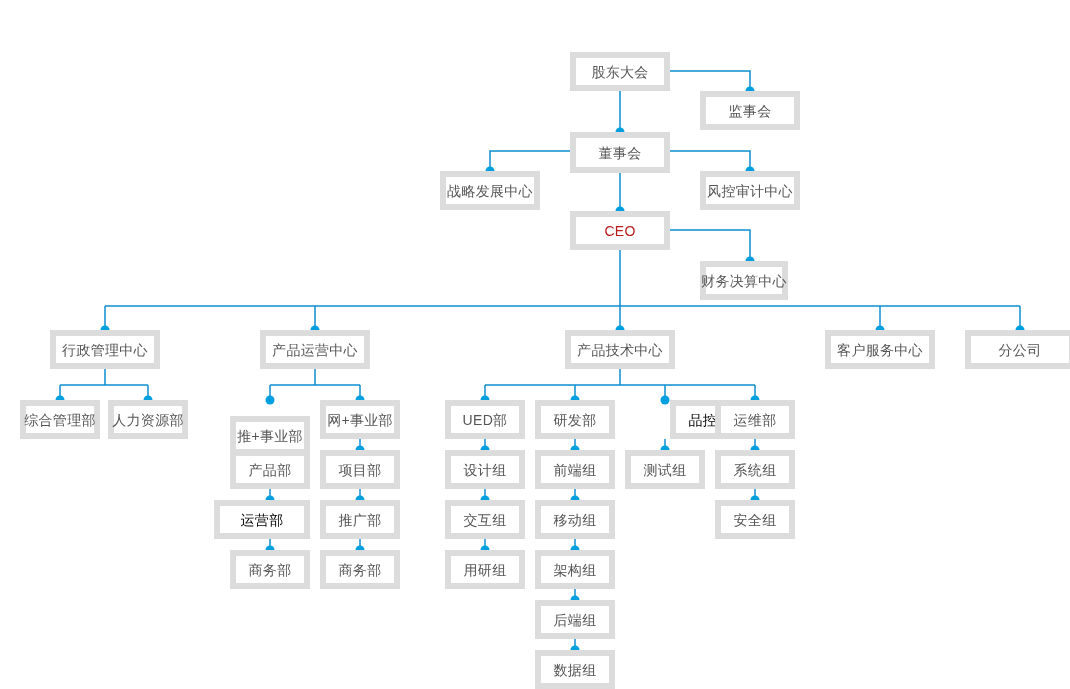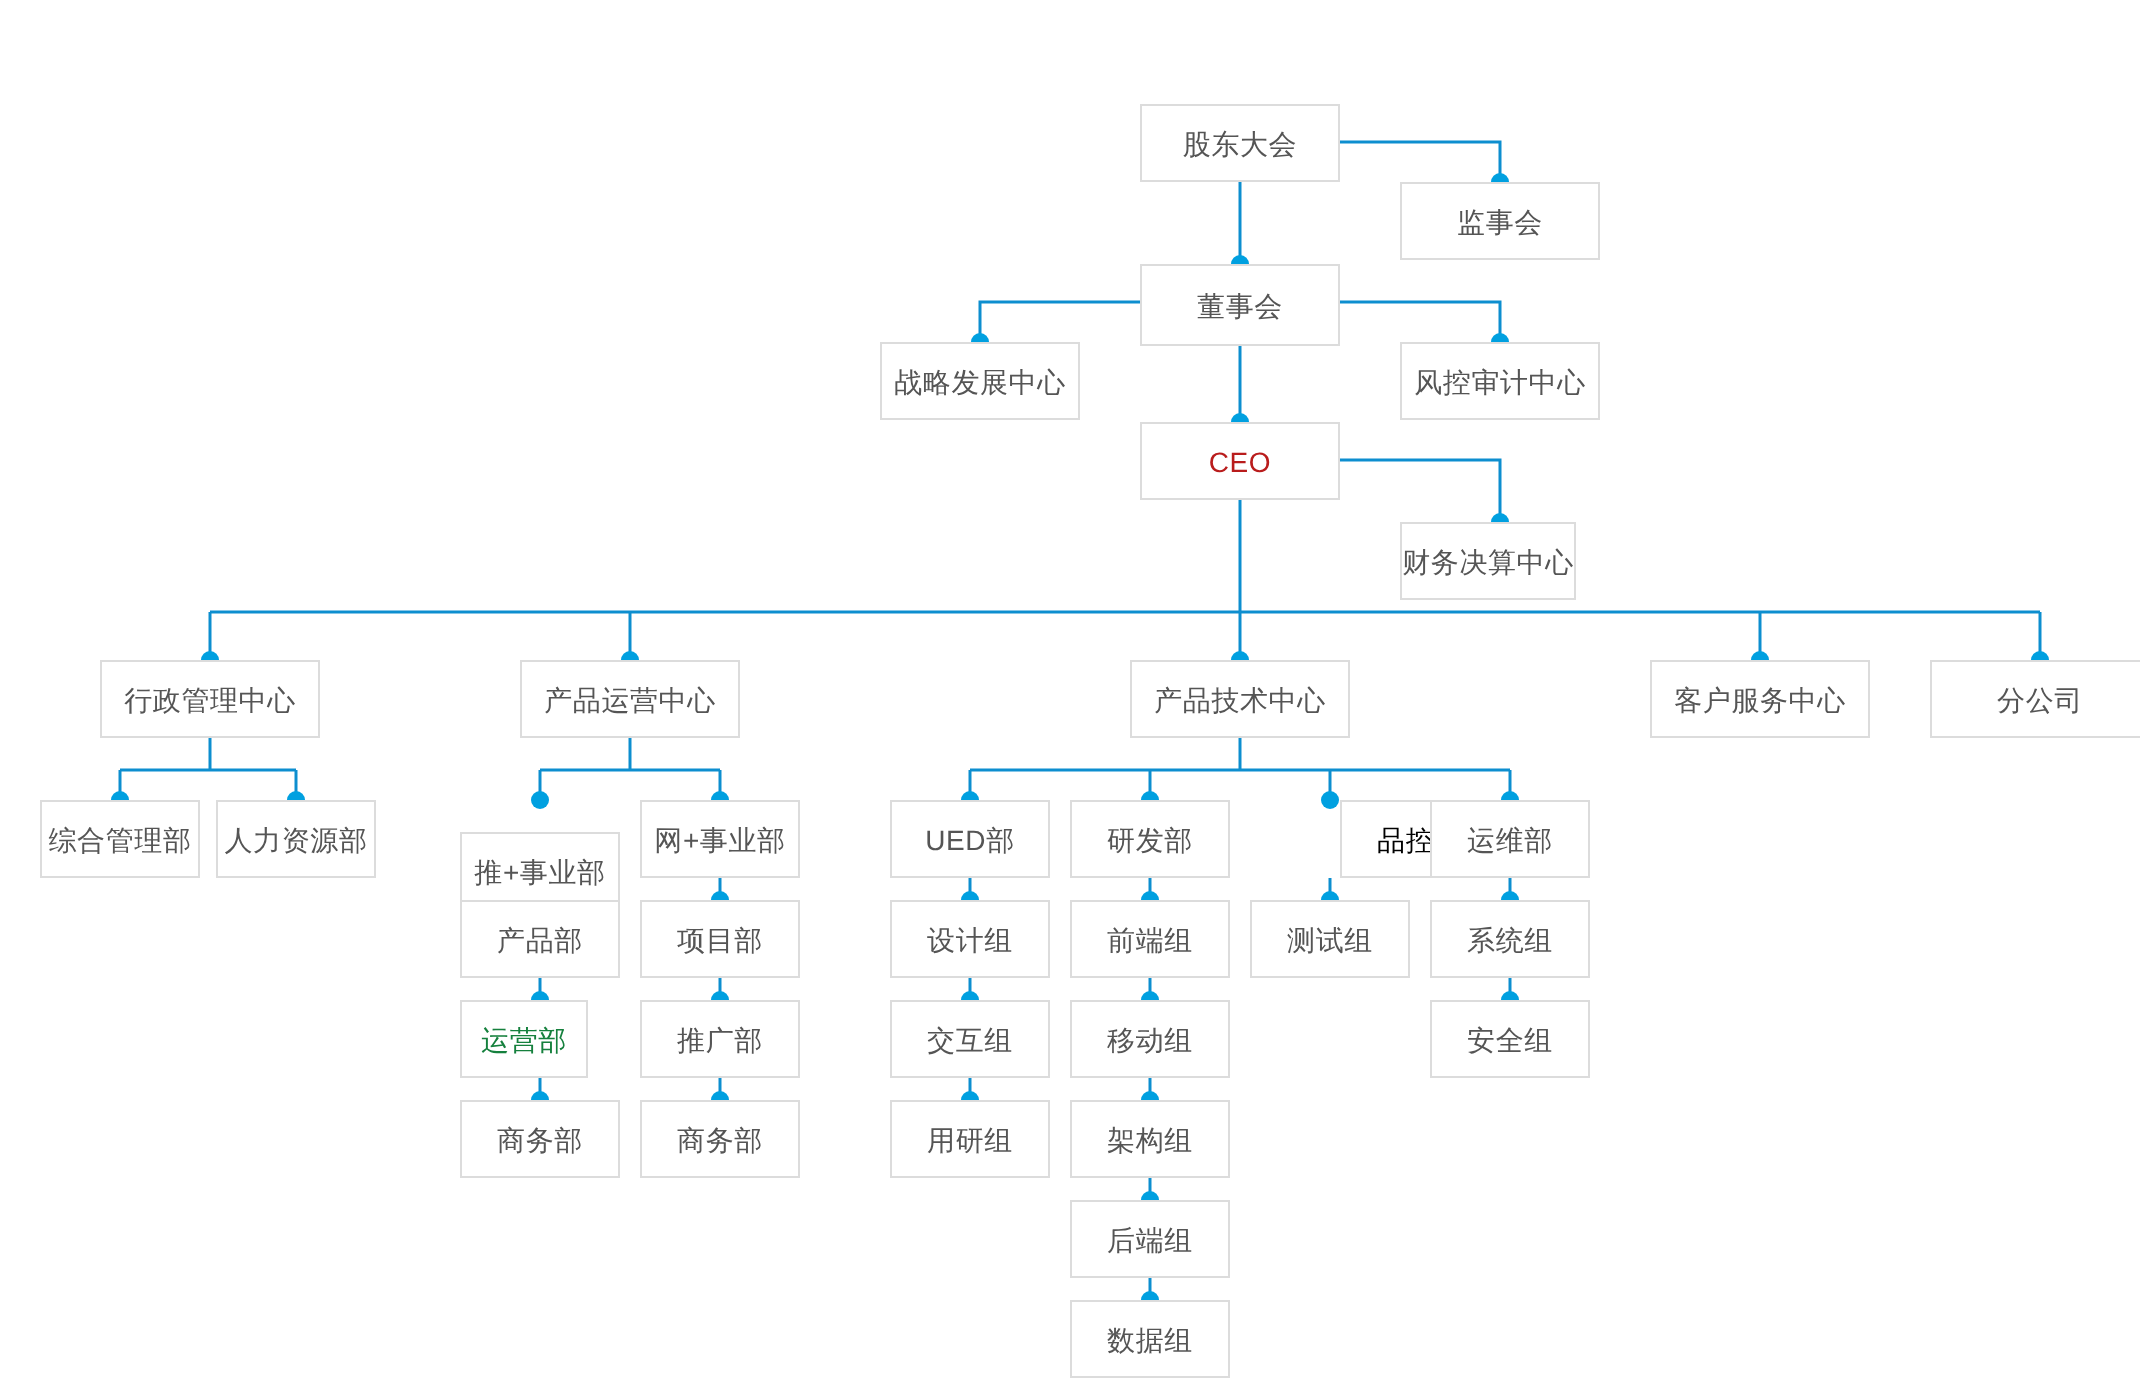--- a/index.html
+++ b/index.html
@@ -23,21 +23,21 @@
     position: absolute;
     left: 0;
     top: 0;
     width: 1070px;
     height: 689px;
     pointer-events: none;
   }
   .node-box {
     position: absolute;
     box-sizing: border-box;
-    border: 1px solid #0c4a6e;
+    border: 6px solid #0c4a6e;
     background: #ffffff;
     display: flex;
     align-items: center;
     justify-content: center;
     font-size: 14px;
     line-height: 1;
     color: #555555;
     letter-spacing: 0.3px;
     white-space: nowrap;
     z-index: 2;
@@ -174,21 +174,21 @@
       </div>
       <div class="node-box" style="left: 108px; top: 400px; width: 80px; height: 39px; border-color: rgb(220, 220, 220); background: rgb(255, 255, 255); color: rgb(85, 85, 85);">
         <span class="node-label">人力资源部</span>
       </div>
       <div class="node-box" style="left: 230px; top: 400px; width: 80px; height: 39px; border-color: rgb(220, 220, 220); background: rgb(255, 255, 255); color: rgb(85, 85, 85); margin-top: 16px;">
         <span class="node-label">推+事业部</span>
       </div>
       <div class="node-box" style="left: 230px; top: 450px; width: 80px; height: 39px; border-color: rgb(220, 220, 220); background: rgb(255, 255, 255); color: rgb(85, 85, 85);">
         <span class="node-label">产品部</span>
       </div>
-      <div class="node-box" style="left: 230px; top: 500px; width: 64px; height: 39px; border-color: rgb(220, 220, 220); background: rgb(255, 255, 255); color: #15803d;">
+      <div class="node-box" style="left: 214px; top: 500px; width: 96px; height: 39px; border-color: rgb(220, 220, 220); background: rgb(255, 255, 255); color: #000000;">
         <span class="node-label">运营部</span>
       </div>
       <div class="node-box" style="left: 230px; top: 550px; width: 80px; height: 39px; border-color: rgb(220, 220, 220); background: rgb(255, 255, 255); color: rgb(85, 85, 85);">
         <span class="node-label">商务部</span>
       </div>
       <div class="node-box" style="left: 320px; top: 400px; width: 80px; height: 39px; border-color: rgb(220, 220, 220); background: rgb(255, 255, 255); color: rgb(85, 85, 85); text-align: right;">
         <span class="node-label">网+事业部</span>
       </div>
       <div class="node-box" style="left: 320px; top: 450px; width: 80px; height: 39px; border-color: rgb(220, 220, 220); background: rgb(255, 255, 255); color: rgb(85, 85, 85);">
         <span class="node-label">项目部</span>

